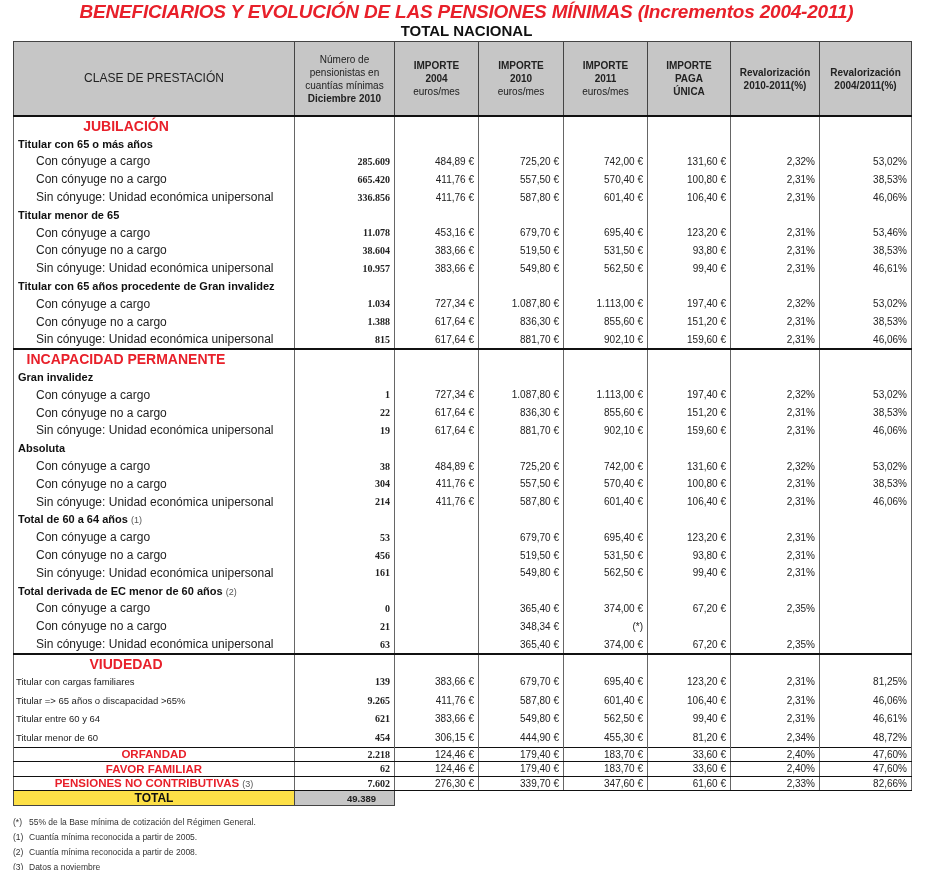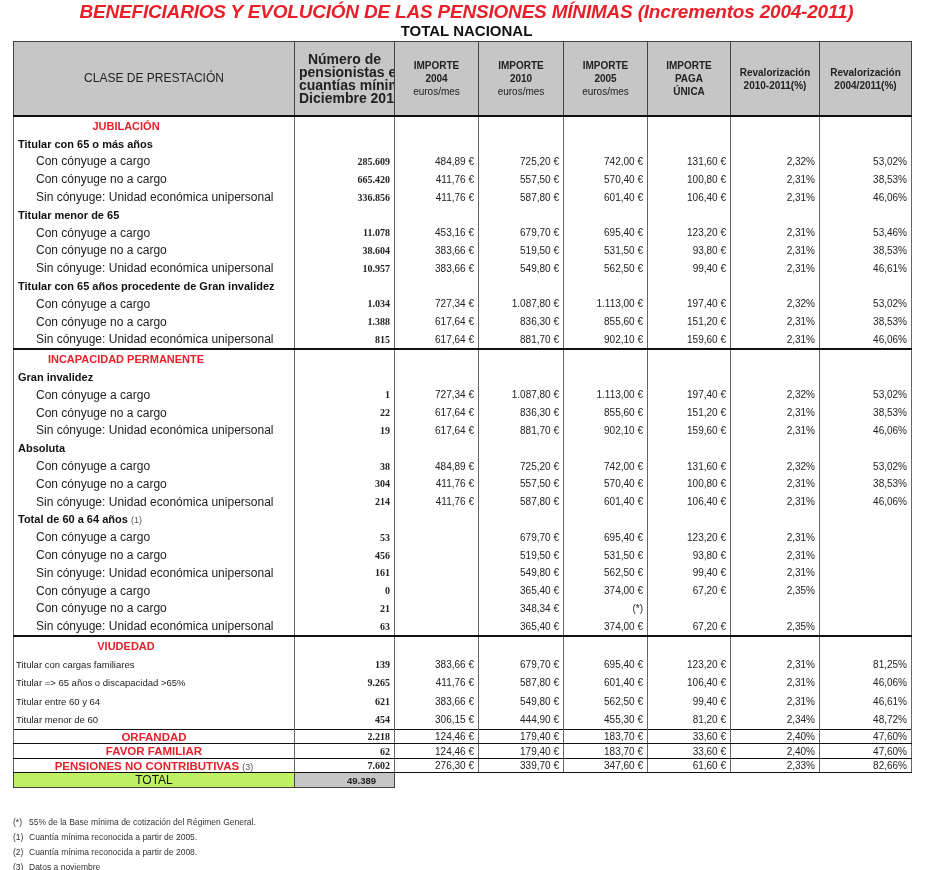--- a/index.html
+++ b/index.html
@@ -4,37 +4,37 @@
 <style>
   html, body { margin:0; padding:0; background:#fff; }
   body { width:933px; height:870px; position:relative; overflow:hidden; font-family:"Liberation Sans", sans-serif; color:#222; }
   .title { position:absolute; top:1px; left:0; width:933px; text-align:center; color:#e8202a; font-weight:bold; font-style:italic; font-size:19px; letter-spacing:-0.2px; font-family:"Liberation Sans", sans-serif; }
   .subtitle { position:absolute; top:22px; left:0; width:933px; text-align:center; font-weight:bold; font-size:15px; color:#111; }
   table.main { position:absolute; top:41px; left:13px; border-collapse:collapse; table-layout:fixed; width:898px; }
   table.main td, table.main th { padding:0 4px; font-size:10px; white-space:nowrap; overflow:hidden; }
   col.c0{width:281px} col.c1{width:100px} col.c2{width:84px} col.c3{width:85px} col.c4{width:84px} col.c5{width:83px} col.c6{width:89px} col.c7{width:92px}
   thead th { background:#c6c6c6; border:1px solid #444; height:73px; font-weight:bold; font-size:10px; line-height:13px; text-align:center; white-space:normal; color:#222; }
   thead th.clase { font-size:12px; font-weight:normal; }
-  thead th.num { font-weight:bold; font-size:14px; }
+  thead th.num { font-weight:normal; font-size:10px; }
   tbody td { border-left:1px solid #666; border-right:1px solid #666; height:17.8px; text-align:right; }
   tbody td.lab { text-align:left; }
-  tr.sect td.lab { color:#e8202a; font-weight:bold; font-size:11px; text-align:center; padding-right:60px; }
+  tr.sect td.lab { color:#e8202a; font-weight:bold; font-size:14px; text-align:center; padding-right:60px; }
   tr.sub td.lab { font-weight:bold; font-size:11px; color:#111; }
   tr.item td.lab { padding-left:22px; font-size:12px; }
   tr.vitem td.lab { padding-left:2px; font-size:9.5px; }
   td.n { font-weight:bold; font-size:9.5px; padding-right:18px;font-family:Liberation Serif, serif; }
   td.e { font-size:9.5px; padding-right:12px; }
   td.p { font-size:9.5px; padding-right:20px; }
   td.p2 { font-size:9.5px; padding-right:20px; }
   tr.topb td { border-top:2px solid #111; }
   tr.single td { border-top:1px solid #111; border-bottom:1px solid #111; height:13.5px; }
   tr.single td.lab { color:#e8202a; font-weight:bold; font-size:11.5px; text-align:center; }
   tr.single td.lab small { color:#555; font-weight:normal; font-size:9px; }
   tr.total td { height:14px; }
-  tr.total td.tl { background:#bef264; border:1px solid #444; font-weight:normal; font-size:12px; text-align:center; color:#111; }
+  tr.total td.tl { background:#fde047; border:1px solid #444; font-weight:bold; font-size:12px; text-align:center; color:#111; }
   tr.total td.tn { background:#c6c6c6; border:1px solid #444; font-weight:bold; font-size:9.5px; text-align:right; padding-right:18px; }
   tr.total td.empty { border:none; background:#fff; }
   .note-small { color:#555; font-weight:normal; font-size:9px; }
   .footnotes { position:absolute; top:815px; left:13px; font-size:8.5px; color:#333; line-height:15px; }
   .fn span.k { display:inline-block; width:16px; }
 </style>
 </head>
 <body>
 
 <div class="title">BENEFICIARIOS Y EVOLUCIÓN DE LAS PENSIONES MÍNIMAS (Incrementos 2004-2011)</div>
@@ -52,21 +52,21 @@
       <col class="c7">
     </colgroup>
   <thead>
     <tr>
       <th class="clase">CLASE DE PRESTACIÓN</th>
       <th class="num">
         <span>Número de</span><br><span>pensionistas en</span><br><span>cuantías mínimas</span><br><b>Diciembre 2010</b>
       </th>
       <th><span>IMPORTE</span><br><span>2004</span><br><span style="font-weight:normal">euros/mes</span></th>
       <th><span>IMPORTE</span><br><span>2010</span><br><span style="font-weight:normal">euros/mes</span></th>
-      <th><span>IMPORTE</span><br><span>2005</span><br><span style="font-weight:normal">euros/mes</span></th>
+      <th><span>IMPORTE</span><br><span>2011</span><br><span style="font-weight:normal">euros/mes</span></th>
       <th><span>IMPORTE</span><br><span>PAGA</span><br><span>ÚNICA</span></th>
       <th><span>Revalorización</span><br><span>2010-2011(%)</span></th>
       <th><span>Revalorización</span><br><span>2004/2011(%)</span></th>
     </tr>
   </thead>
   <tbody id="tbody">
       <tr class="sect topb">
         <td class="lab"><span>JUBILACIÓN</span></td>
         <td></td>
         <td></td>
@@ -318,20 +318,30 @@
       </tr>
       <tr class="item">
         <td class="lab">Sin cónyuge: Unidad económica unipersonal</td>
         <td class="n">161</td>
         <td class="e"></td>
         <td class="e">549,80 €</td>
         <td class="e">562,50 €</td>
         <td class="e">99,40 €</td>
         <td class="p">2,31%</td>
         <td class="p2"></td>
+      </tr>
+      <tr class="sub">
+        <td class="lab"><span>Total derivada de EC menor de 60 años</span> <span class="note-small">(2)</span></td>
+        <td></td>
+        <td></td>
+        <td></td>
+        <td></td>
+        <td></td>
+        <td></td>
+        <td></td>
       </tr>
       <tr class="item">
         <td class="lab">Con cónyuge a cargo</td>
         <td class="n">0</td>
         <td class="e"></td>
         <td class="e">365,40 €</td>
         <td class="e">374,00 €</td>
         <td class="e">67,20 €</td>
         <td class="p">2,35%</td>
         <td class="p2"></td>

